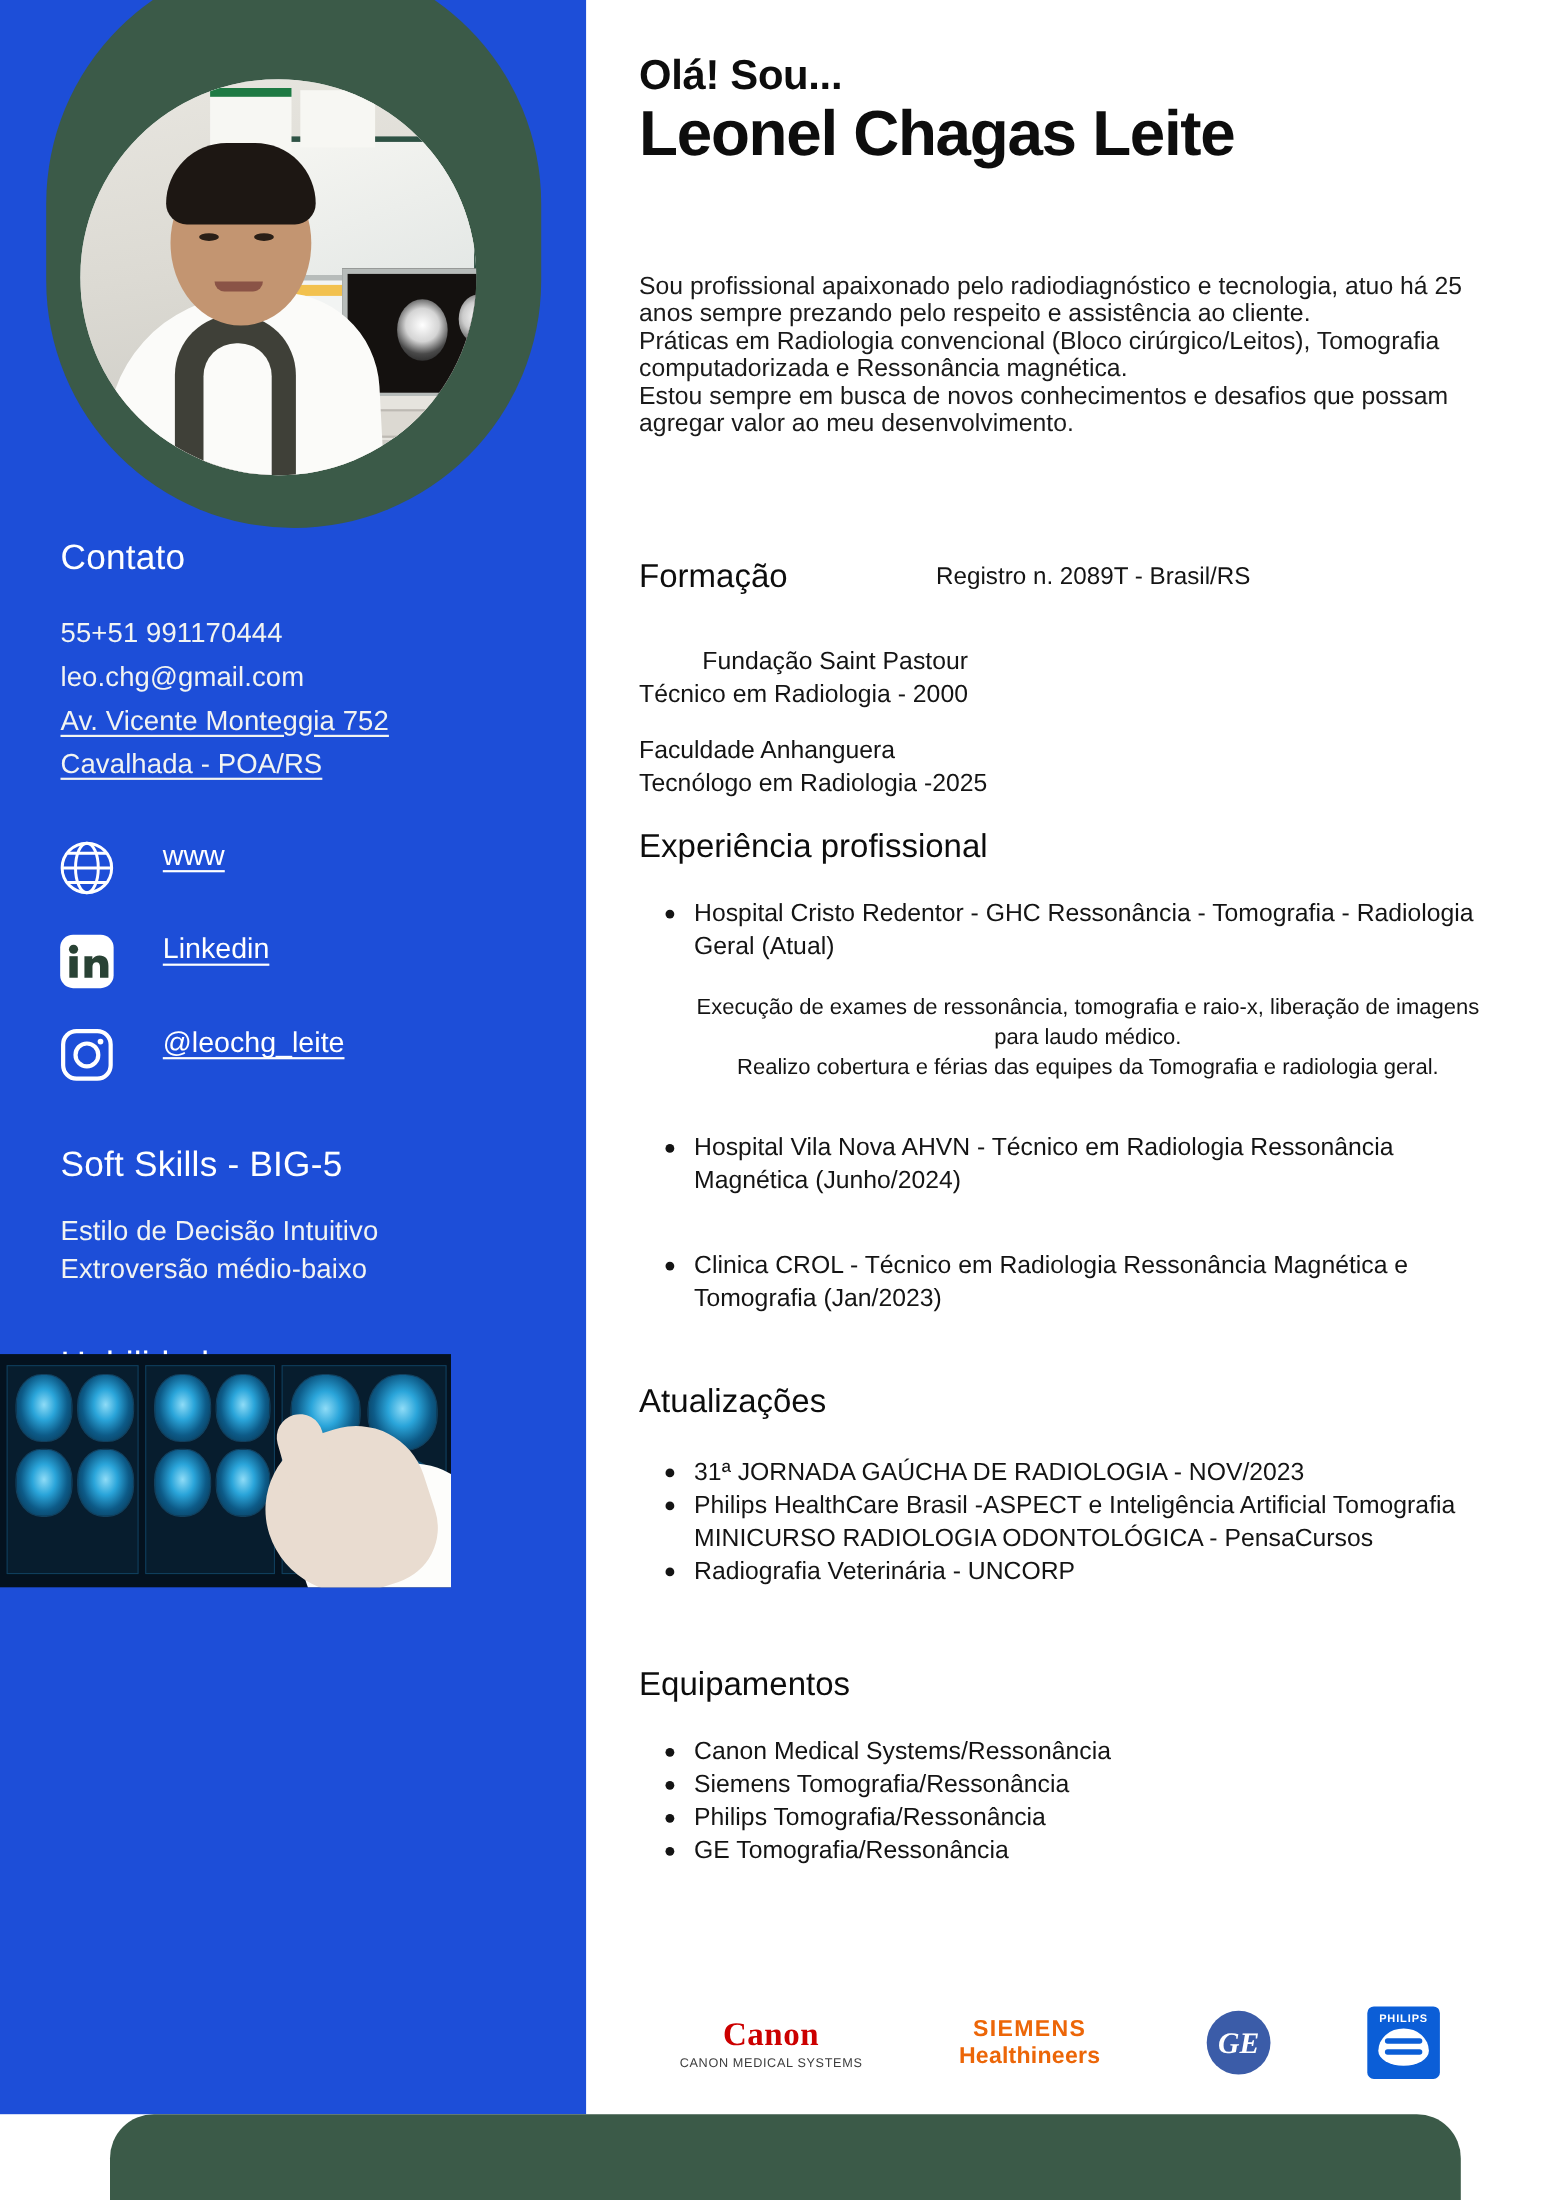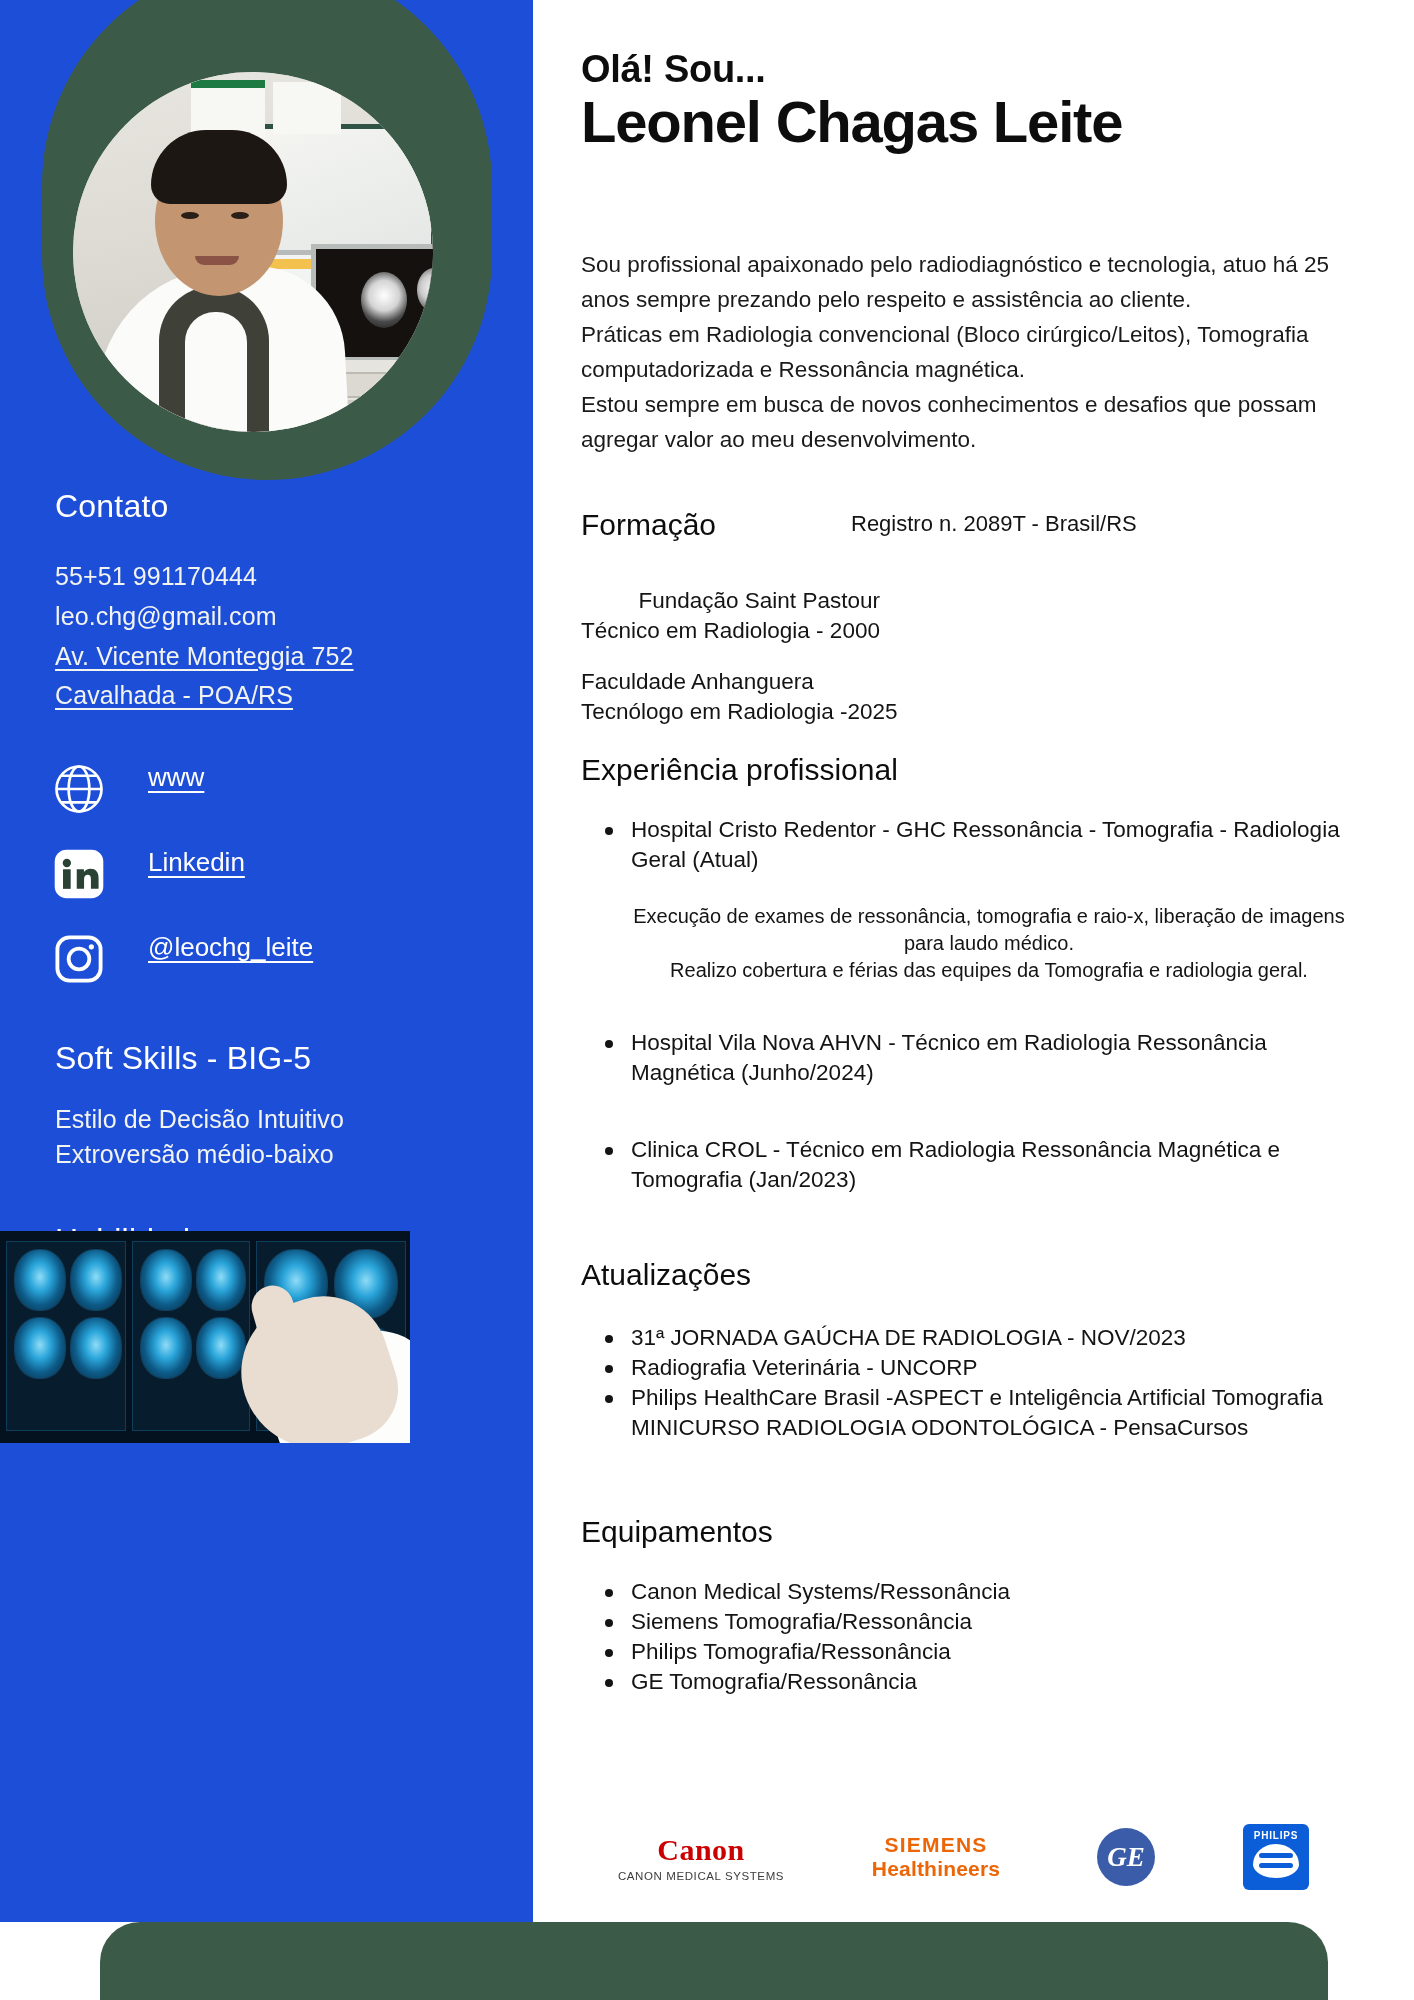--- a/index.html
+++ b/index.html
@@ -124,21 +124,21 @@
     position:absolute; left:48px; top:48px;
     font-size:38px; font-weight:700; color:#0d0d0d; letter-spacing:-.3px;
   }
   .name {
     position:absolute; left:48px; top:88px;
     font-size:58px; font-weight:700; color:#0d0d0d; letter-spacing:-1.2px;
     white-space:nowrap;
   }
   .intro {
     position:absolute; left:48px; top:247px; width:755px;
-    font-size:22.5px; line-height:35px; color:#1a1a1a;
+    font-size:22.5px; line-height:25px; color:#1a1a1a;
   }
   .sec-h {
     position:absolute; left:48px;
     font-size:30px; font-weight:400; color:#0d0d0d;
   }
   .registro {
     position:absolute; left:318px; top:511px;
     font-size:22px; color:#141414; white-space:nowrap;
   }
   .blk {
@@ -335,22 +335,22 @@
     </ul>
 
     <ul class="bul" style="top:1135px; width:760px;">
       <li>Clinica CROL - Técnico em Radiologia Ressonância Magnética e Tomografia (Jan/2023)</li>
     </ul>
 
     <div class="sec-h" style="top:1258px;">Atualizações</div>
 
     <ul class="bul" style="top:1323px; width:775px;">
       <li>31ª JORNADA GAÚCHA DE RADIOLOGIA - NOV/2023</li>
+      <li>Philips HealthCare Brasil -ASPECT e Inteligência Artificial Tomografia MINICURSO RADIOLOGIA ODONTOLÓGICA - PensaCursos</li>
       <li>Radiografia Veterinária - UNCORP</li>
-      <li>Philips HealthCare Brasil -ASPECT e Inteligência Artificial Tomografia MINICURSO RADIOLOGIA ODONTOLÓGICA - PensaCursos</li>
     </ul>
 
     <div class="sec-h" style="top:1515px;">Equipamentos</div>
 
     <ul class="bul" style="top:1577px; width:760px;">
       <li>Canon Medical Systems/Ressonância</li>
       <li>Siemens Tomografia/Ressonância</li>
       <li>Philips Tomografia/Ressonância</li>
       <li>GE Tomografia/Ressonância</li>
     </ul>

